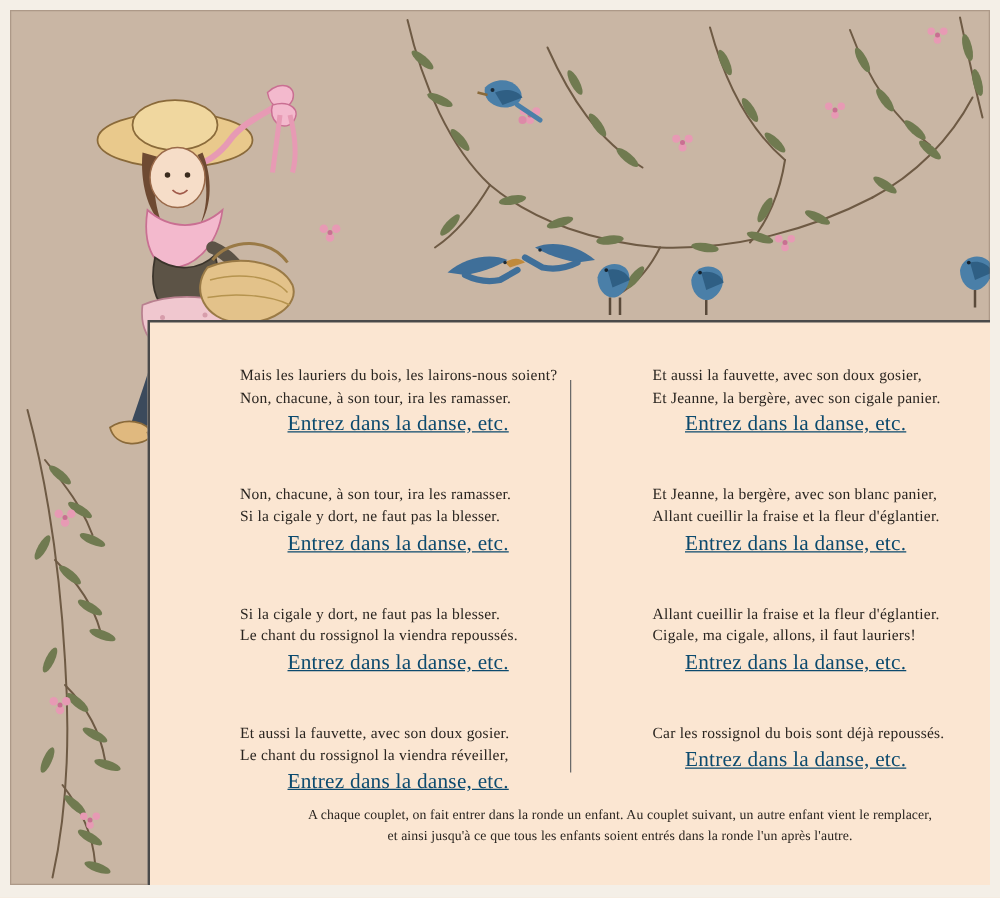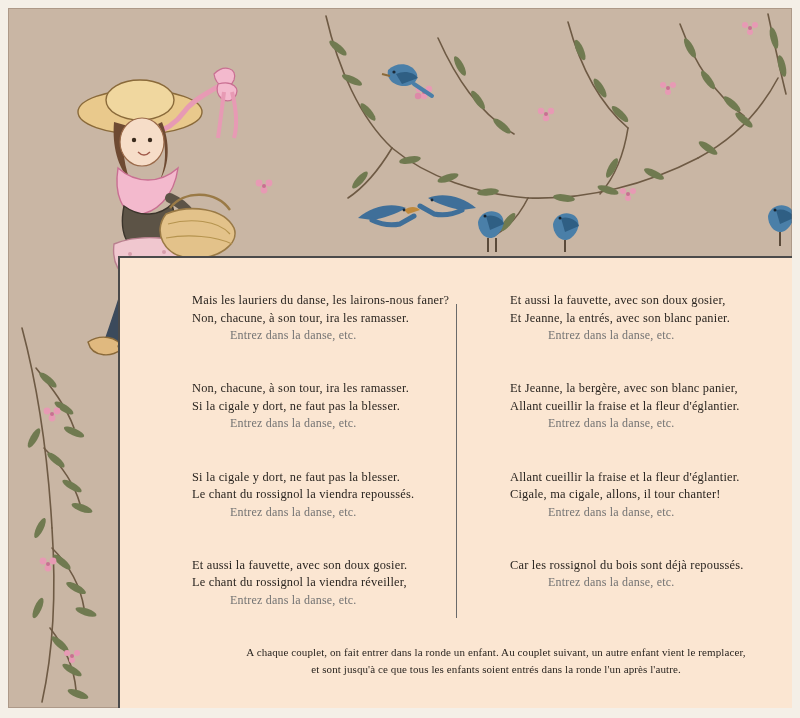--- a/index.html
+++ b/index.html
@@ -74,38 +74,39 @@
     text-align: center;
   }
   .stanza .line {
     font-size: 12.4px;
     line-height: 1.42;
     color: #2a2520;
     white-space: nowrap;
     letter-spacing: 0.2px;
   }
   .stanza .refrain {
-    font-size: 12px;
+    font-size: 17px;
     line-height: 1.42;
-    color: #737373;
+    color: #0c4a6e;
     white-space: nowrap;
     letter-spacing: 0.2px;
+    text-decoration: underline;
   }
   .col.left .stanza .line,
   .col.left .stanza .refrain {
     text-align: left;
     display: block;
     margin-left: 36px;
   }
   .col.left .stanza .refrain { margin-left: 74px; }
   .col.right .stanza .line,
   .col.right .stanza .refrain {
     text-align: left;
     display: block;
-    margin-left: 36px;
+    margin-left: 48px;
   }
   .col.right .stanza .refrain { margin-left: 74px; }
   .footnote {
     position: absolute;
     left: 0;
     top: 386px;
     width: 100%;
     text-align: center;
     box-sizing: border-box;
     padding: 0 32px;
@@ -433,21 +434,21 @@
     <div class="plate-inner-edge"></div>
 
     <div class="text-panel">
       <div class="divider"></div>
 
       <div class="columns">
 
         <div class="col left">
 
           <div class="stanza">
-            <span class="line">Mais les lauriers du danse, les lairons-nous faner?</span>
+            <span class="line">Mais les lauriers du bois, les lairons-nous soient?</span>
             <span class="line">Non, chacune, à son tour, ira les ramasser.</span>
             <span class="refrain">Entrez dans la danse, etc.</span>
           </div>
 
           <div class="stanza">
             <span class="line">Non, chacune, à son tour, ira les ramasser.</span>
             <span class="line">Si la cigale y dort, ne faut pas la blesser.</span>
             <span class="refrain">Entrez dans la danse, etc.</span>
           </div>
 
@@ -462,44 +463,44 @@
             <span class="line">Le chant du rossignol la viendra réveiller,</span>
             <span class="refrain">Entrez dans la danse, etc.</span>
           </div>
 
         </div>
 
         <div class="col right">
 
           <div class="stanza">
             <span class="line">Et aussi la fauvette, avec son doux gosier,</span>
-            <span class="line">Et Jeanne, la entrés, avec son blanc panier.</span>
+            <span class="line">Et Jeanne, la bergère, avec son cigale panier.</span>
             <span class="refrain">Entrez dans la danse, etc.</span>
           </div>
 
           <div class="stanza">
             <span class="line">Et Jeanne, la bergère, avec son blanc panier,</span>
             <span class="line">Allant cueillir la fraise et la fleur d'églantier.</span>
             <span class="refrain">Entrez dans la danse, etc.</span>
           </div>
 
           <div class="stanza">
             <span class="line">Allant cueillir la fraise et la fleur d'églantier.</span>
-            <span class="line">Cigale, ma cigale, allons, il tour chanter!</span>
+            <span class="line">Cigale, ma cigale, allons, il faut lauriers!</span>
             <span class="refrain">Entrez dans la danse, etc.</span>
           </div>
 
           <div class="stanza">
             <span class="line">Car les rossignol du bois sont déjà repoussés.</span>
             <span class="refrain">Entrez dans la danse, etc.</span>
           </div>
 
         </div>
       </div>
 
       <div class="footnote">
         <div class="fline">A chaque couplet, on fait entrer dans la ronde un enfant. Au couplet suivant, un autre enfant vient le remplacer,</div>
-        <div class="fline">et sont jusqu'à ce que tous les enfants soient entrés dans la ronde l'un après l'autre.</div>
+        <div class="fline">et ainsi jusqu'à ce que tous les enfants soient entrés dans la ronde l'un après l'autre.</div>
       </div>
     </div>
 
   </div>
 </div>
 
 </body></html>

